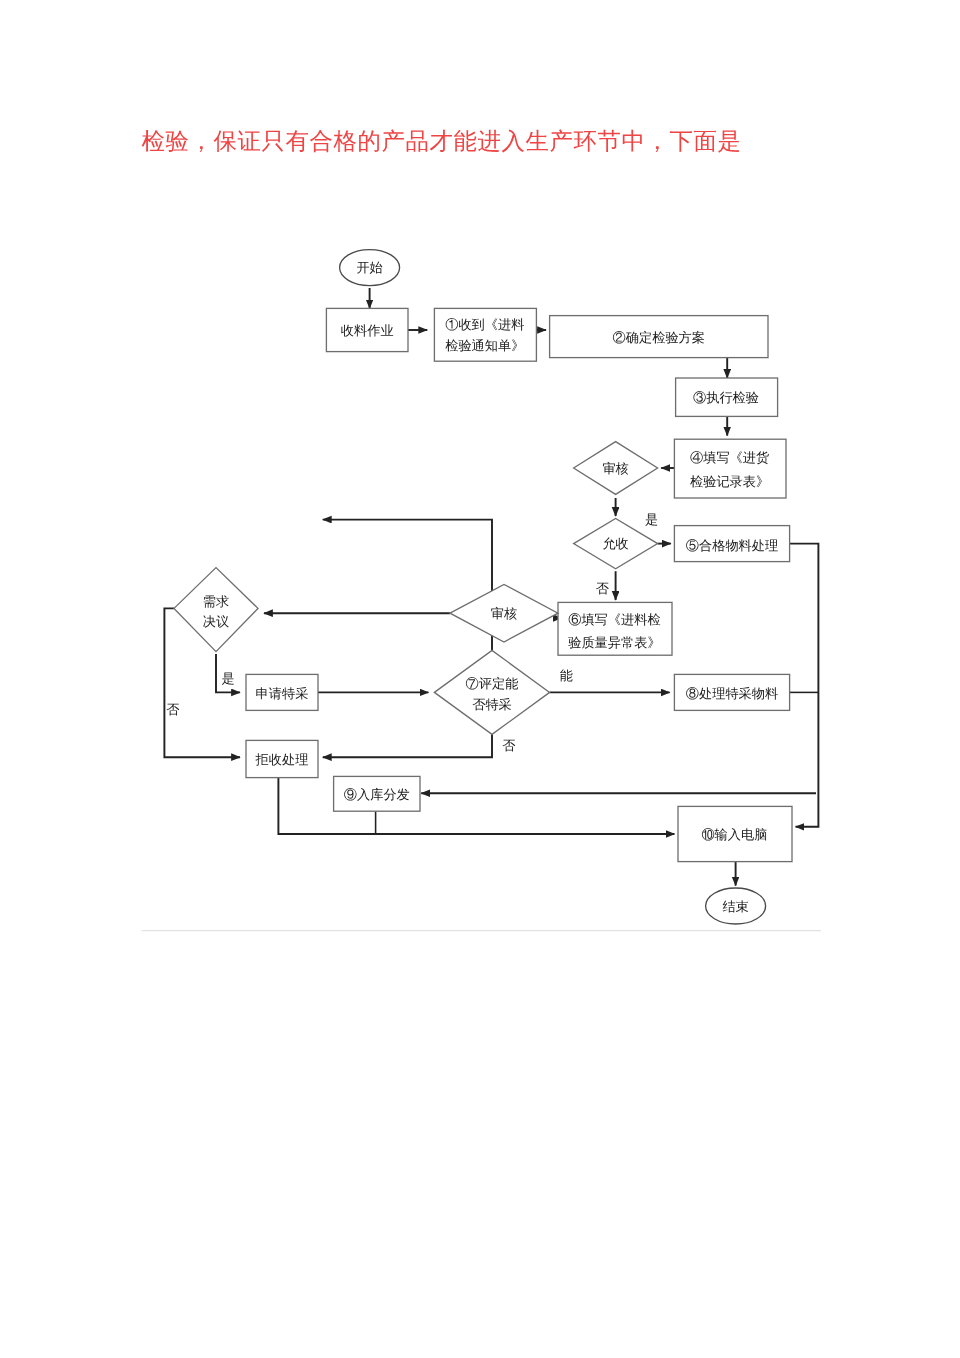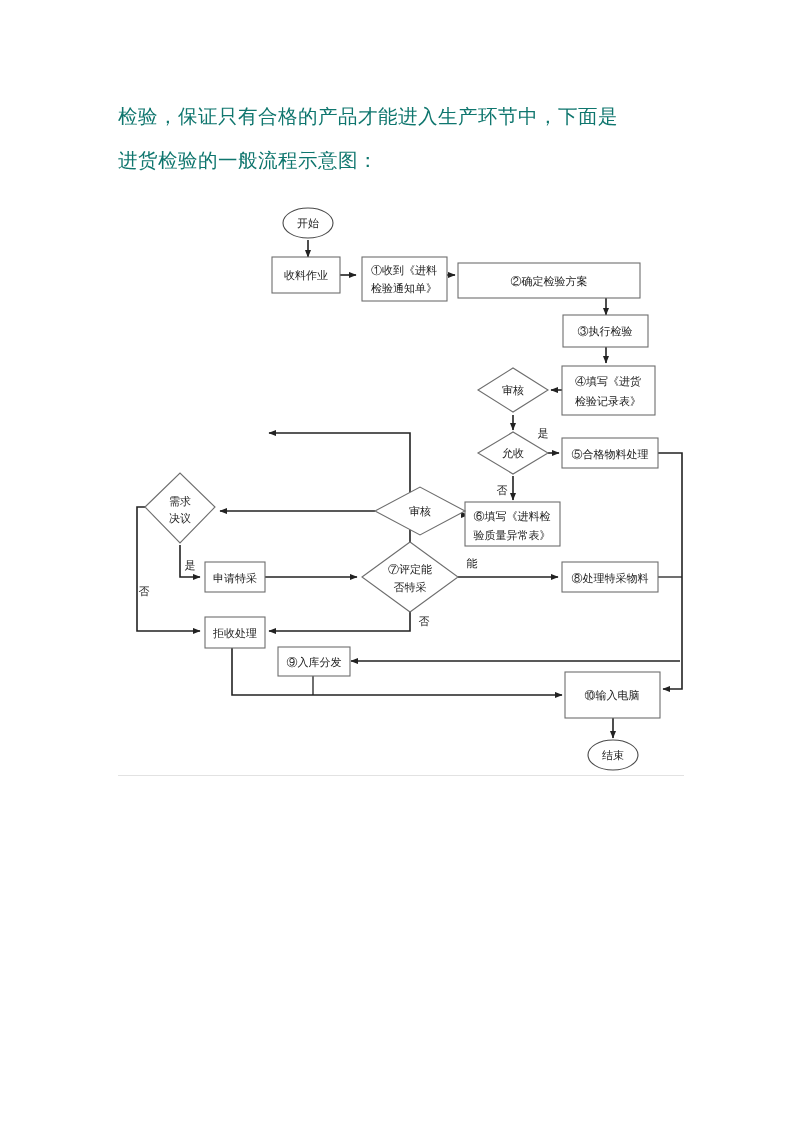--- a/index.html
+++ b/index.html
@@ -21,22 +21,22 @@
     background: #fff;
   }
   .intro {
     position: absolute;
     left: 118px;
     top: 96px;
     width: 566px;
     font-size: 19.5px;
     line-height: 44px;
     letter-spacing: 0.5px;
-    color: #0f766e;
-    font-family: Liberation Mono, monospace;
+    color: #ef4444;
+    font-family: Liberation Sans, sans-serif;
   }
   .intro p { margin: 0; }
   .chart-wrap {
     position: absolute;
     left: 0;
     top: 195px;
     width: 648px;
     height: 600px;
   }
   svg.flow { display: block; }
@@ -81,21 +81,20 @@
     background: #e2e2e2;
   }
 </style>
 </head>
 <body>
 
 <div class="page">
 
   <div class="intro">
     <p>检验，保证只有合格的产品才能进入生产环节中，下面是</p>
-    <p>进货检验的一般流程示意图：</p>
   </div>
 
   <div class="chart-wrap">
     <svg class="flow" width="800" height="600" viewBox="0 0 800 600">
       <defs>
         <marker id="ah" markerWidth="9" markerHeight="9" refX="7.4" refY="3.2" orient="auto" markerUnits="userSpaceOnUse">
           <path d="M0,0 L8,3.2 L0,6.4 Z" fill="#222222"></path>
         </marker>
       </defs>
 

